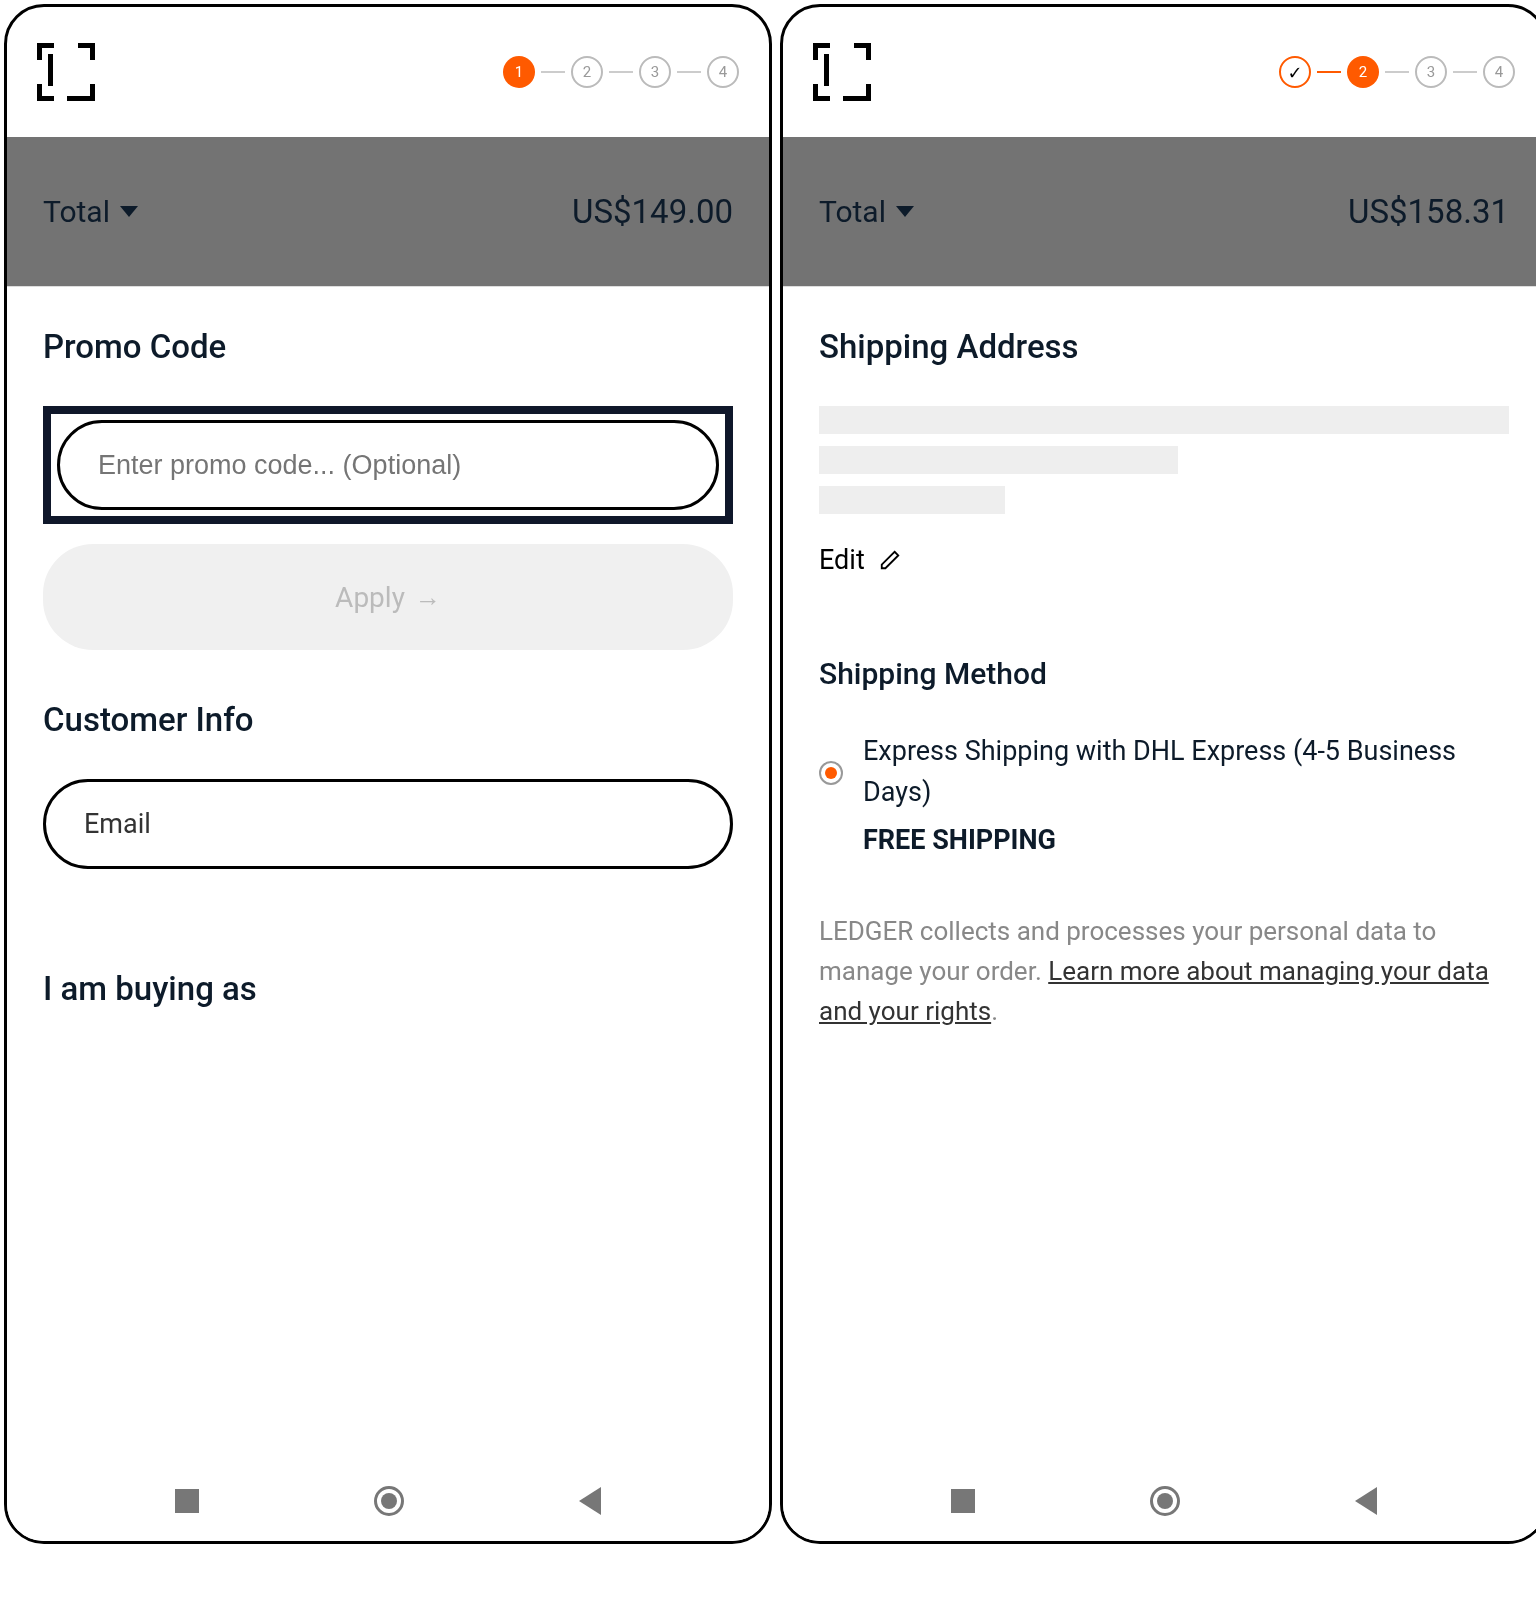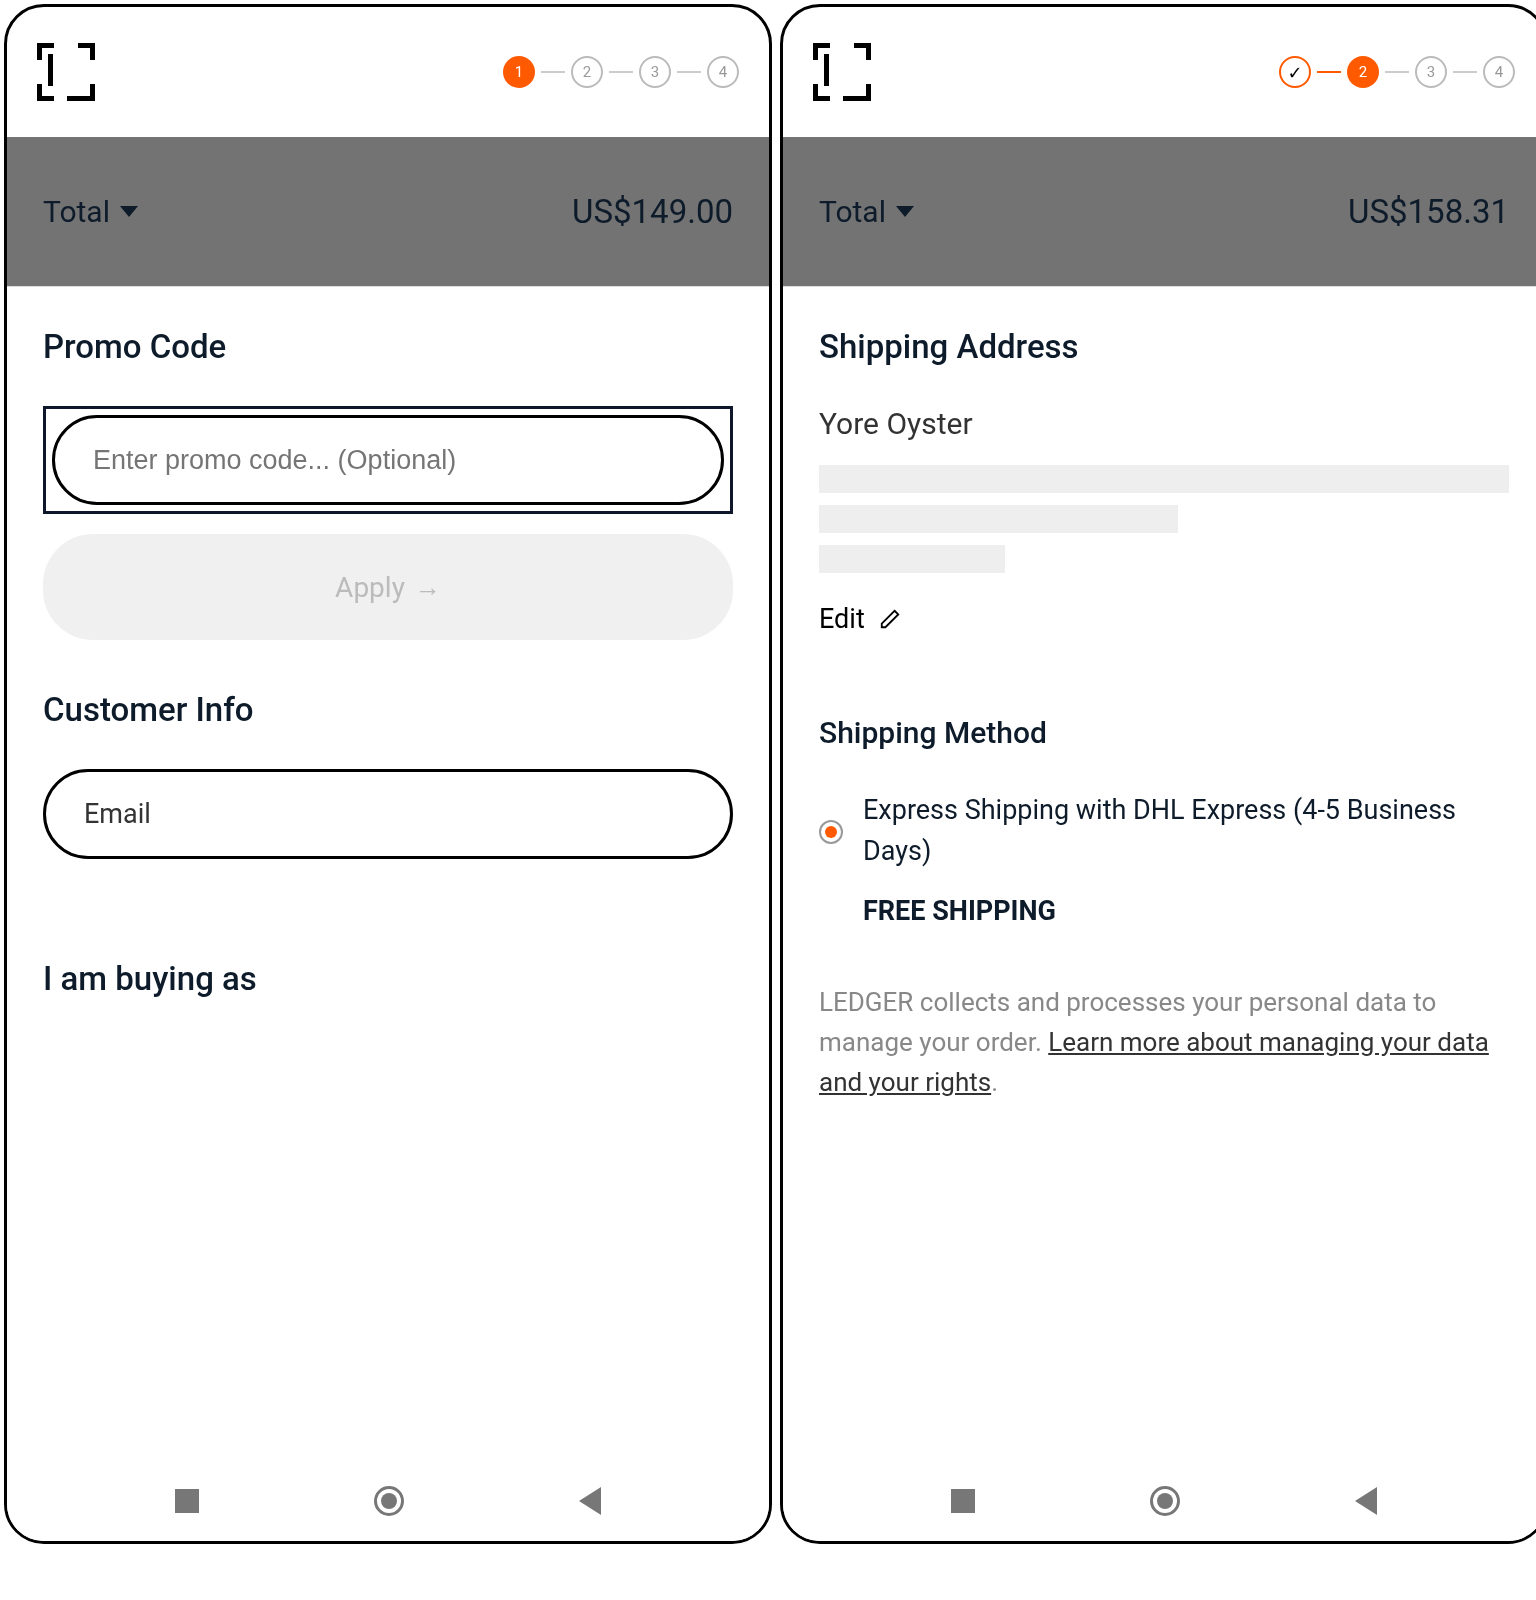--- a/index.html
+++ b/index.html
@@ -122,21 +122,21 @@
   border-top: 11px solid #0d1b2a;
 }
 .section { padding: 40px 36px 10px 36px; }
 .section-title {
   font-size: 33px;
   font-weight: 500;
   color: #0d1b2a;
   margin-bottom: 40px;
 }
 .highlight-box {
-  border: 3px solid #0f172a;
+  border: 8px solid #0f172a;
   padding: 6px;
   margin-bottom: 20px;
 }
 .pill-input {
   border: 3px solid #000;
   border-radius: 50px;
   height: 90px;
   padding: 0 38px;
   font-size: 27px;
   color: #333;
@@ -239,21 +239,21 @@
   background: #ff5a00;
   border-radius: 50%;
 }
 .radio-content {
   font-size: 27px;
   line-height: 1.5;
   color: #0d1b2a;
 }
 .free-ship {
   font-weight: 700;
-  margin-top: 20px;
+  margin-top: 8px;
 }
 .disclaimer {
   font-size: 26px;
   line-height: 1.55;
   color: #888;
   padding: 40px 36px;
 }
 .disclaimer a {
   color: #333;
   text-decoration: underline;
@@ -363,21 +363,20 @@
   <div class="total-bar">
     <div class="total-left">
       <span>Total</span>
       <span class="chevron-down"></span>
     </div>
     <div class="total-right">US$158.31</div>
   </div>
 
   <div class="section">
     <div class="section-title">Shipping Address</div>
-    <div class="subsection-title">Yore Oyster</div>
     <div class="grey-line" style="width:100%"></div>
     <div class="grey-line" style="width:52%"></div>
     <div class="grey-line" style="width:27%"></div>
     <div class="edit-row">
       <span>Edit</span>
       <svg class="pencil" viewBox="0 0 24 24" fill="none" stroke="#000" stroke-width="2">
             <path d="M17 3l4 4L7 21H3v-4L17 3z"></path>
           </svg>
     </div>
   </div>

